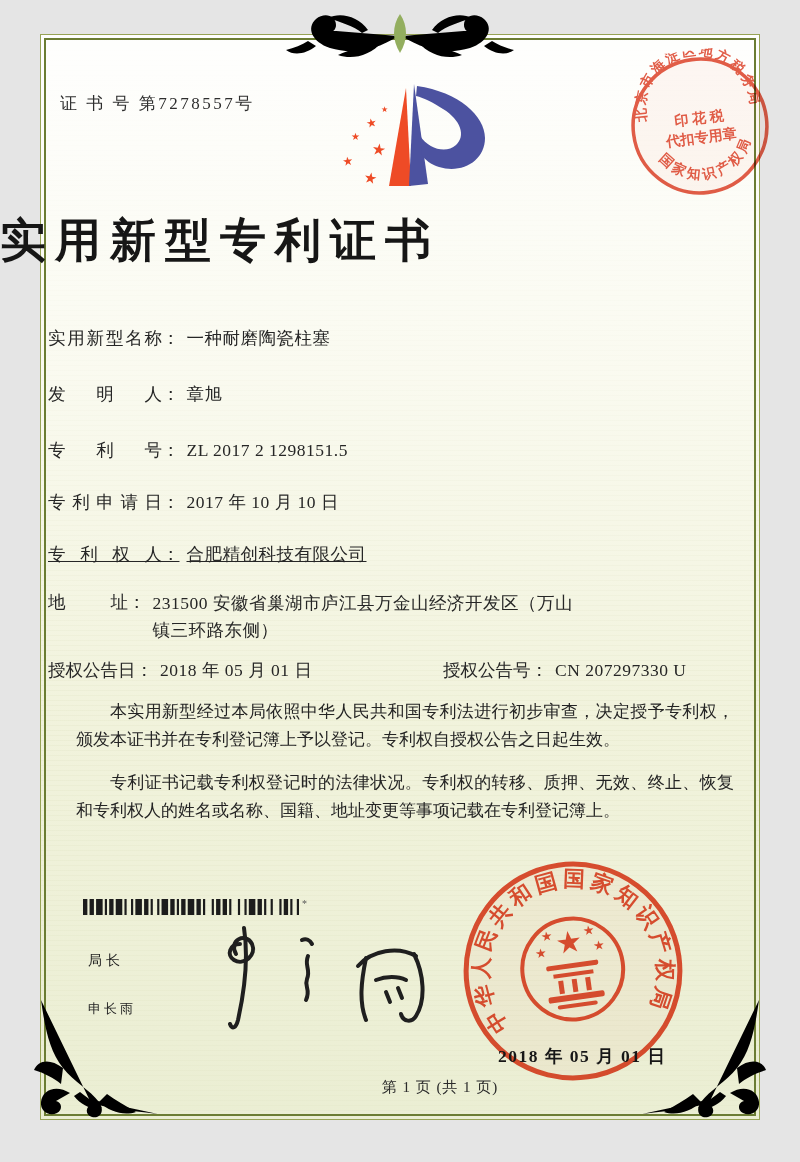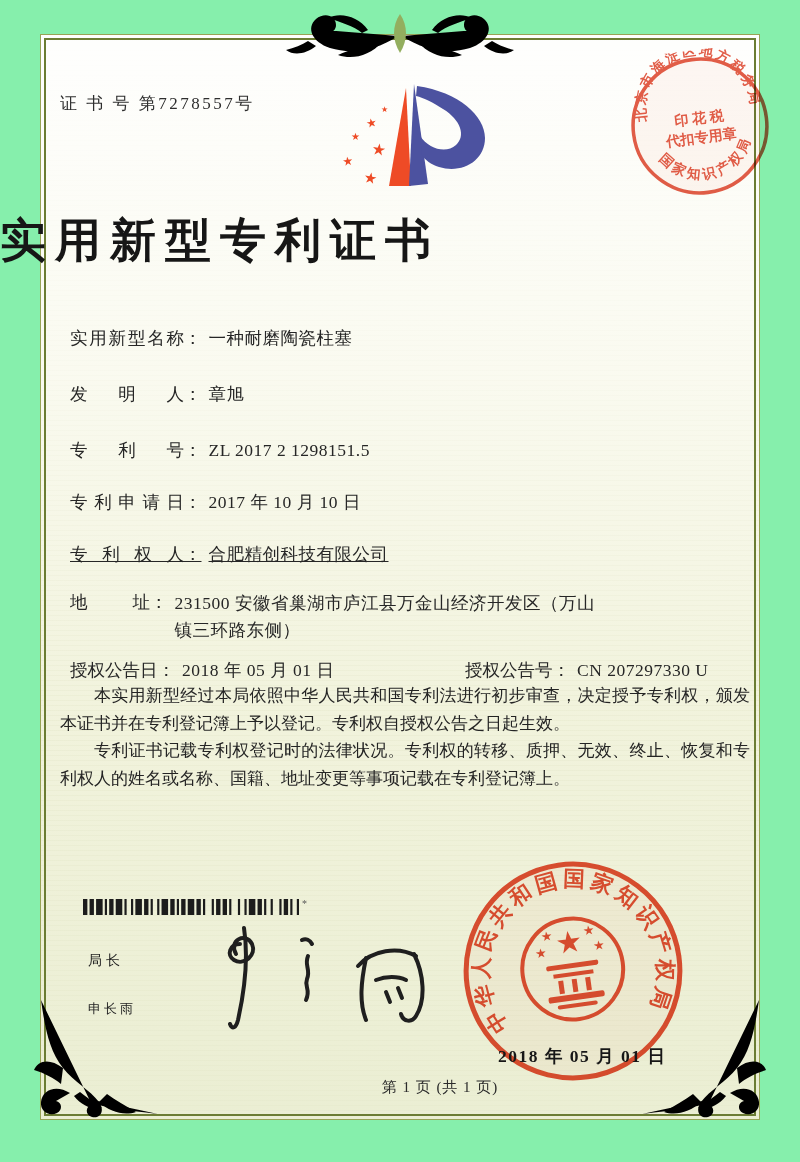--- a/index.html
+++ b/index.html
@@ -1,19 +1,19 @@
 <!DOCTYPE html>
 <html style="--border_green: #6b7c33; --ornament_green: #7d9b4d; --seal_red: #e5472b; --stamp_red: #e0503a; --logo_red: #ee4b26; --logo_blue: #4c52a0; --text: #222222;"><head>
 <meta charset="utf-8">
 <style>
   html,body{margin:0;padding:0;}
   body{background:#ffffff;}
   .page{
     position:relative;width:800px;height:1162px;overflow:hidden;
-    background:#86efac;
+    background:#e5e5e5;
     font-family:"Liberation Serif","DejaVu Serif",serif;
     color:var(--text,#222);
   }
   
   .sheet{
     position:absolute;left:40px;top:34px;right:40px;bottom:42px;
     border:1px solid #97a355;
     background:
       linear-gradient(180deg, rgba(255,255,255,.95) 0%, rgba(252,252,244,.8) 30%, rgba(240,242,216,.55) 62%, rgba(232,236,206,.75) 100%),
       repeating-linear-gradient(180deg, rgba(150,160,90,.12) 0 1px, rgba(150,160,90,0) 1px 5px),
@@ -25,35 +25,35 @@
   .orn path{stroke:var(--ornament_green,#7d9b4d);stroke-width:2;fill:none;stroke-linecap:round;}
   .orn path.leaf{fill:#93ae5f;stroke:none;}
   
   .cert-no{position:absolute;left:60px;top:92px;font-size:17px;letter-spacing:2.5px;color:#2e2e2e;}
   .logo{position:absolute;left:333px;top:72px;}
   .title{
     position:absolute;left:0;top:210px;width:100%;margin:0;text-align:left;
     font-size:46px;font-weight:700;letter-spacing:9px;color:#161616;
   }
   
-  .fields{position:absolute;left:70px;top:326px;width:692px;font-size:17.5px;color:#262626;}
+  .fields{position:absolute;left:48px;top:326px;width:692px;font-size:17.5px;color:#262626;}
   .frow{display:flex;align-items:flex-start;line-height:25px;}
   .flabel{display:inline-block;text-align:justify;text-align-last:justify;white-space:nowrap;}
   .w114{width:114px;}
   .w80{width:80px;}
   .colon{flex:0 0 auto;}
   .fvalue{padding-left:7px;letter-spacing:.5px;}
   .addr-value{width:434px;line-height:27px;}
   .mb32{margin-bottom:31px;} .mb28{margin-bottom:27px;} .mb24{margin-bottom:23px;text-decoration:underline;}
   .grant-row{position:relative;margin-top:14px;}
   .grant-right{position:absolute;left:395px;top:0;display:flex;}
   
   .paras{position:absolute;left:60px;top:682px;width:690px;font-size:17px;line-height:27.6px;
     text-align:justify;color:#242424;}
-  .paras p{margin:0;text-indent:2em;}
+  .paras p{margin:16px;text-indent:2em;}
   
   .barcode-wrap{position:absolute;left:83px;top:899px;display:flex;align-items:flex-start;}
   .barcode-wrap svg{display:block;}
   .barcode-star{font-size:10px;color:#555;margin-left:3px;line-height:10px;}
   
   .sig-post{position:absolute;left:88px;top:952px;font-size:14px;letter-spacing:4px;color:#242424;}
   .sig-name{position:absolute;left:88px;top:1000px;font-size:13px;letter-spacing:3px;color:#242424;}
   .sig-svg{position:absolute;left:190px;top:922px;}
   .sig-svg path{stroke:#1f1f1f;stroke-width:4;fill:none;stroke-linecap:round;stroke-linejoin:round;}
   

